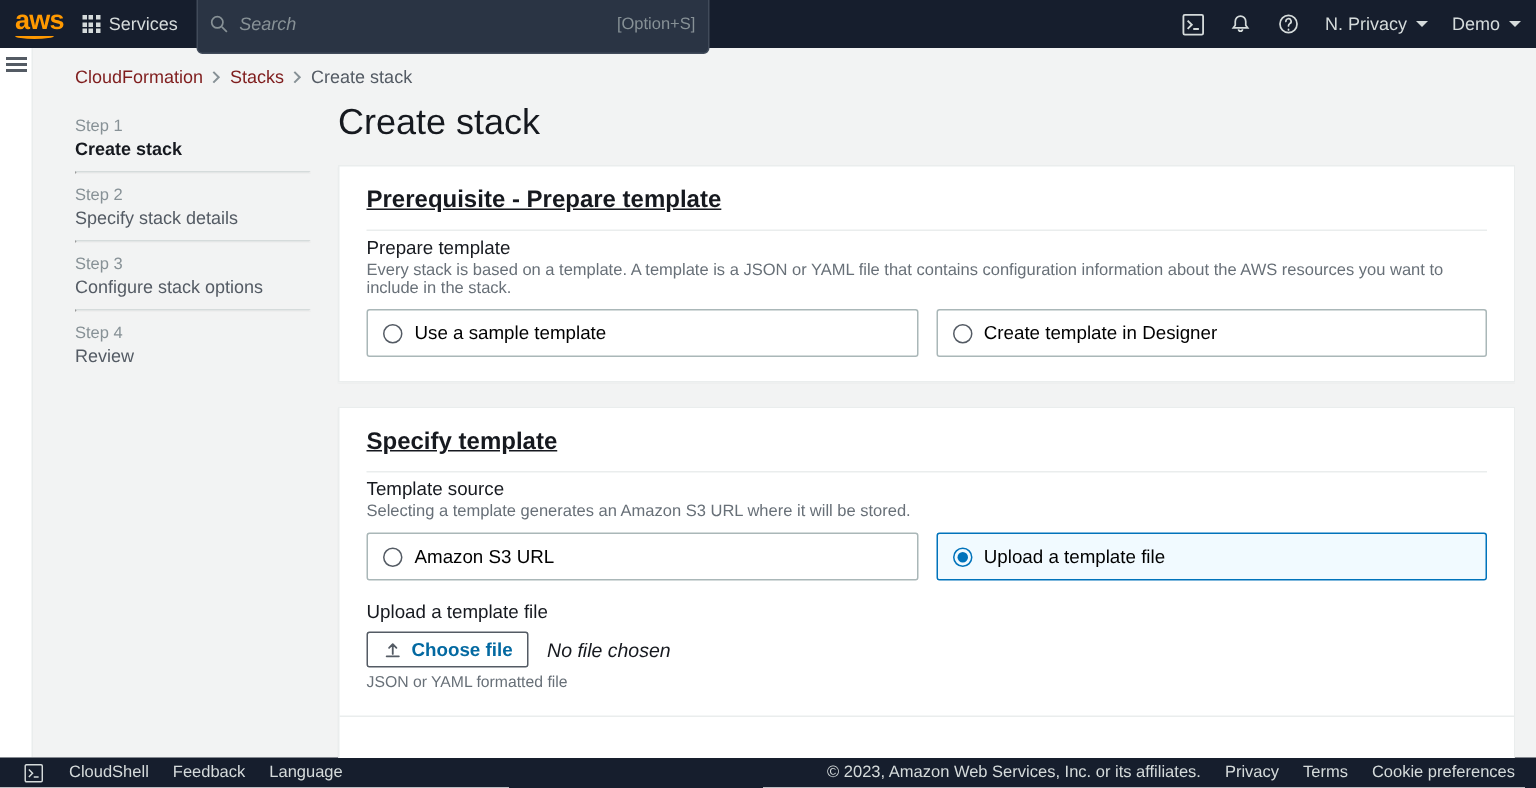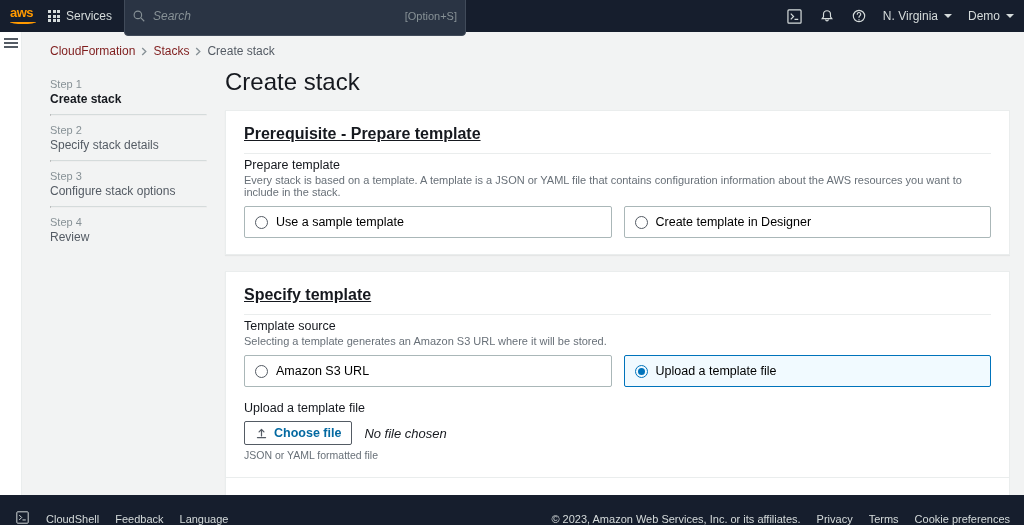--- a/index.html
+++ b/index.html
@@ -1,18 +1,18 @@
 <!DOCTYPE html>
 <html><head>
 <meta charset="utf-8">
 <style>
 * { box-sizing: border-box; margin: 0; padding: 0; font-family: "Amazon Ember", "Helvetica Neue", Arial, sans-serif; }
 body { width: 1024px; height: 525px; overflow: hidden; background: #f2f3f3; display: flex; flex-direction: column; }
 .topbar { height: 32px; background: #161e2d; display: flex; align-items: center; color: #d5dbdb; font-size: 12px; padding: 0 10px; gap: 12px; }
-.aws-logo { color: #ff9900; font-weight: 700; font-size: 13px; letter-spacing: -0.5px; display: flex; flex-direction: column; line-height: 0.8; }
+.aws-logo { color: #ff9900; font-weight: 700; font-size: 18px; letter-spacing: -0.5px; display: flex; flex-direction: column; line-height: 0.8; }
 .aws-logo .smile { height: 4px; border-bottom: 2px solid #ff9900; border-radius: 0 0 50% 50%; width: 26px; margin-top: 1px; }
 .services-btn { display: flex; align-items: center; gap: 6px; cursor: pointer; }
 .apps-icon { width: 12px; height: 12px; display: grid; grid-template-columns: repeat(3,3px); grid-template-rows: repeat(3,3px); gap: 1.5px; }
 .apps-icon span { background: #d5dbdb; }
 .searchbox { background: #2a3444; border: 1px solid #414b5a; border-radius: 4px; height: 40px; width: 342px; display: flex; align-items: center; padding: 0 8px; gap: 8px; color: #879196; font-style: italic; font-size: 12px; }
 .searchbox .kbd { margin-left: auto; font-style: normal; font-size: 11px; }
 .topbar-spacer { flex: 1; }
 .top-icon { width: 16px; height: 16px; cursor: pointer; display: inline-flex; align-items: center; justify-content: center; }
 .top-right { display: flex; align-items: center; gap: 16px; }
 .top-item { display: flex; align-items: center; gap: 4px; cursor: pointer; }
@@ -48,21 +48,21 @@
 .radio-dot { width: 13px; height: 13px; border: 1px solid #545b64; border-radius: 50%; display: inline-flex; align-items: center; justify-content: center; flex-shrink: 0; }
 .radio-card.selected .radio-dot { border-color: #0073bb; }
 .radio-card.selected .radio-dot::after { content: ""; width: 7px; height: 7px; background: #0073bb; border-radius: 50%; }
 .panel-head .subdesc { font-size: 11px; color: #687078; margin-top: 2px; }
 .upload-sect { margin-top: 14px; }
 .file-row { display: flex; align-items: center; gap: 12px; margin-top: 6px; }
 .choose-btn { border: 1px solid #545b64; background: #ffffff; padding: 4px 10px; font-size: 12.5px; font-weight: 700; color: #0369a1; display: inline-flex; align-items: center; gap: 6px; cursor: pointer; border-radius: 2px; }
 .file-status { font-size: 13px; font-style: italic; color: #16191f; }
 .tiny-note { font-size: 10.5px; color: #687078; margin-top: 4px; }
 .s3row { border-top: 1px solid #eaeded; padding: 14px 18px; display: flex; align-items: center; justify-content: space-between; font-size: 12.5px; }
-.footer { height: 30px; background: #161e2d; color: #d5dbdb; font-size: 11px; display: flex; align-items: flex-end; padding: 0 14px; gap: 16px; }
+.footer { height: 20px; background: #161e2d; color: #d5dbdb; font-size: 11px; display: flex; align-items: center; padding: 0 14px; gap: 16px; }
 .footer a { color: #d5dbdb; text-decoration: none; cursor: pointer; }
 .footer .copyright { margin-left: auto; }
 svg { display: block; }
 </style>
 </head>
 <body>
 
 <div class="topbar">
   <div class="aws-logo">
     <span>aws</span>
@@ -103,21 +103,21 @@
           <path d="M8 2a4 4 0 0 0-4 4v3l-1.5 2h11L12 9V6a4 4 0 0 0-4-4zM6.5 12a1.5 1.5 0 0 0 3 0" stroke="#d5dbdb" stroke-width="1.3" fill="none"></path>
         </svg>
     </span>
     <span class="top-icon">
       <svg width="14" height="14" viewBox="0 0 16 16">
           <circle cx="8" cy="8" r="6.5" stroke="#d5dbdb" stroke-width="1.3" fill="none"></circle>
           <path d="M6 6a2 2 0 1 1 3 1.7c-.6.4-1 .8-1 1.8M8 12v.5" stroke="#d5dbdb" stroke-width="1.3" fill="none" stroke-linecap="round"></path>
         </svg>
     </span>
     <div class="top-item">
-      <span>N. Virginia</span>
+      <span>N. Privacy</span>
         <span class="caret"></span>
     </div>
     <div class="top-item">
       <span>Demo</span>
         <span class="caret"></span>
     </div>
   </div>
 </div>
 
 <div class="main">

